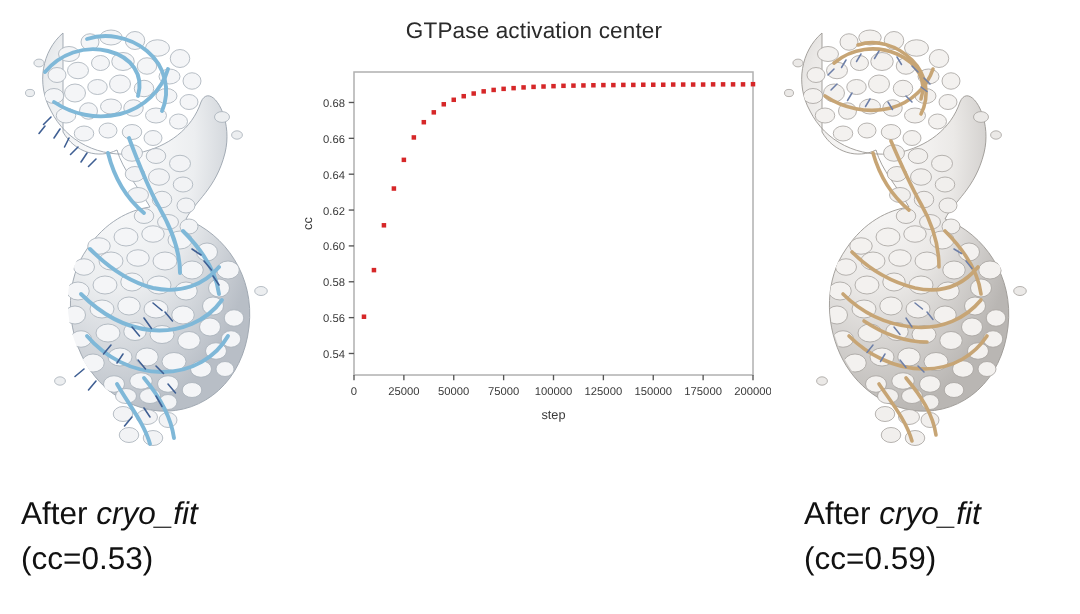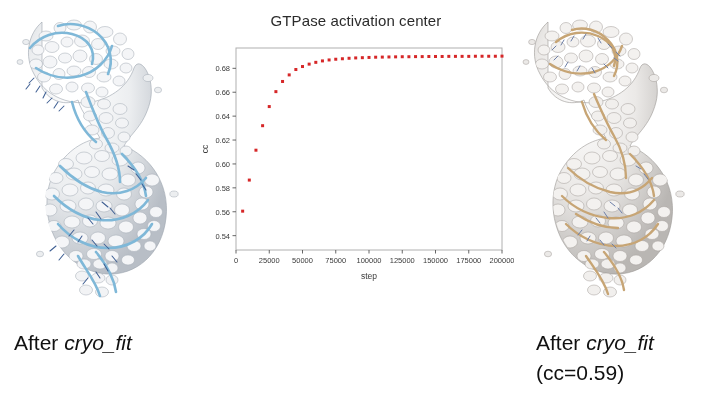--- a/index.html
+++ b/index.html
@@ -520,18 +520,19 @@
       <path d="M92,58 l4,4 M102,52 l4,3"></path>
       <path d="M98,196 l5,4 M106,202 l4,5 M92,206 l4,6 M84,212 l4,5"></path>
       <path d="M70,224 l-4,5 M78,230 l-3,5 M88,234 l4,5 M100,238 l4,4"></path>
       <path d="M124,160 l5,3 M132,168 l4,5"></path>
     </g>
   </svg>
 </div>
 
 <div class="caption" id="caption-before">
   <span class="cap-line"><span>After </span><span class="cap-italic">cryo_fit</span></span>
+  <span class="cap-line">(cc=0.53)</span>
 </div>
 
 <div class="caption" id="caption-after">
   <span class="cap-line"><span>After </span><span class="cap-italic">cryo_fit</span></span>
   <span class="cap-line">(cc=0.59)</span>
 </div>
 
 </body></html>

